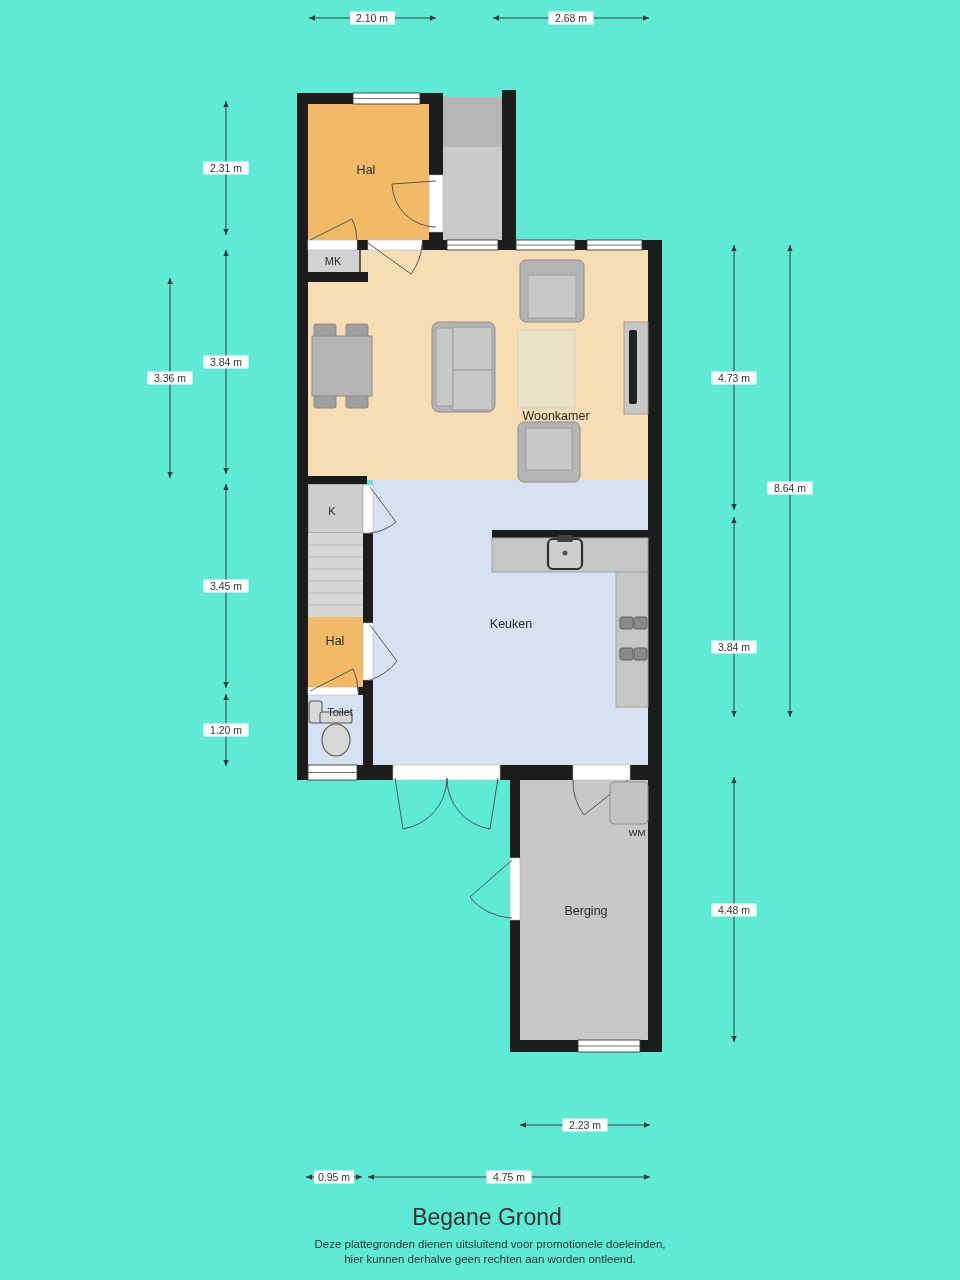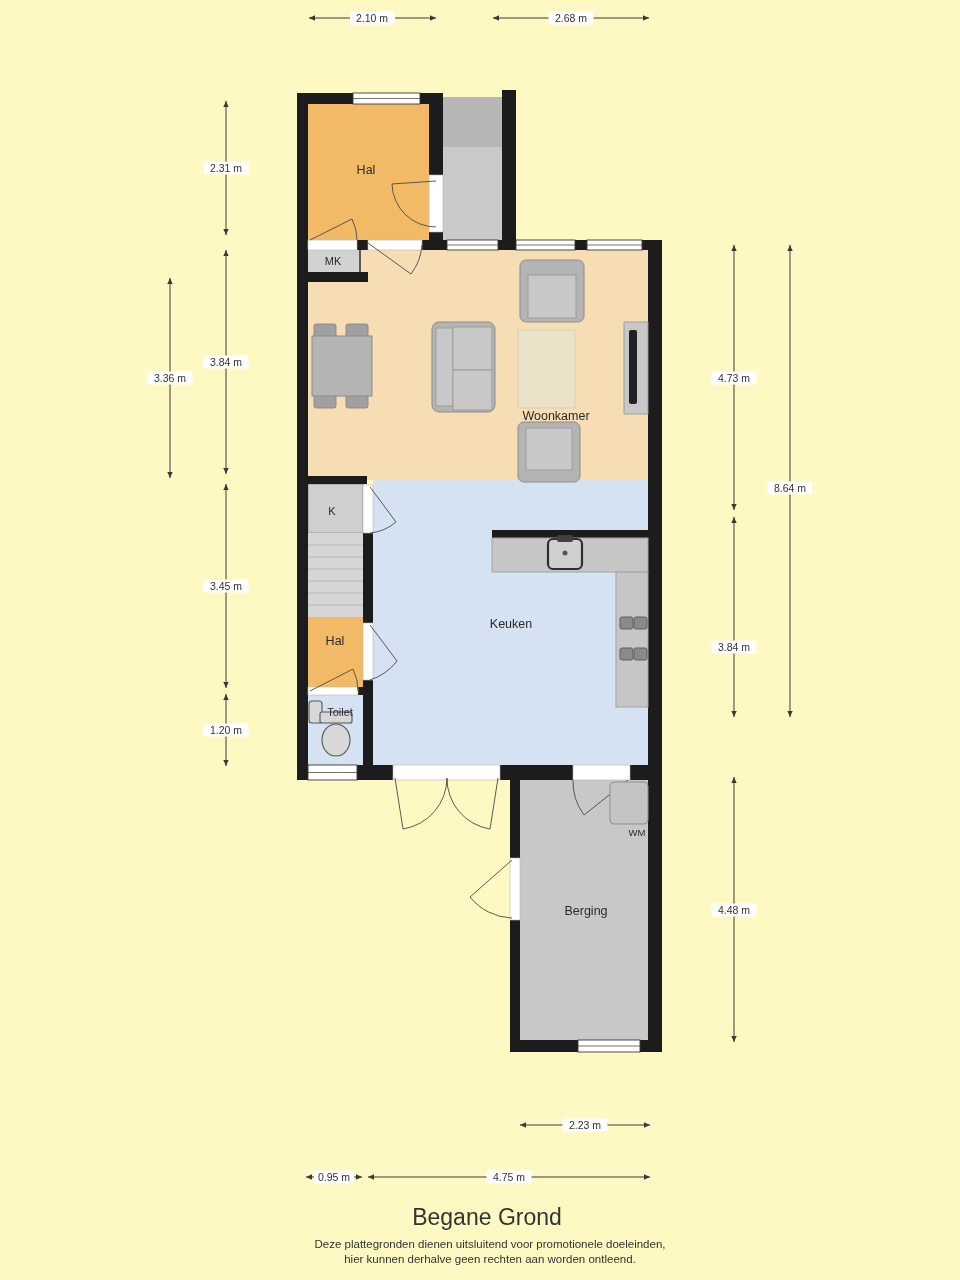--- a/index.html
+++ b/index.html
@@ -1,16 +1,16 @@
 <!DOCTYPE html>
 <html style="--wall: #1c1c1c; --hall_orange: #f2ba66; --living_tan: #f6ddb4; --kitchen_blue: #d4e2f2; --storage_gray: #c8c8c8;"><head>
 <meta charset="utf-8">
 <style>
   html,body{margin:0;padding:0;background:#ffffff;}
-  .page{position:relative;width:960px;height:1280px;background:#fef9c3;overflow:hidden;
+  .page{position:relative;width:960px;height:1280px;background:#5eead4;overflow:hidden;
         font-family:"Liberation Sans", sans-serif;}
   svg{position:absolute;inset:0;}
   svg text{font-family:"Liberation Sans", sans-serif;dominant-baseline:central;}
 
   .wall{fill:var(--wall,#1c1c1c);}
   .fill-hal{fill:var(--hall_orange,#f2ba66);}
   .fill-living{fill:var(--living_tan,#f6ddb4);}
   .fill-kitchen{fill:var(--kitchen_blue,#d4e2f2);}
   .fill-storage{fill:var(--storage_gray,#c8c8c8);}
   .fill-closet{fill:#d2d2d2;stroke:#3a3a3a;stroke-width:1.6;}

